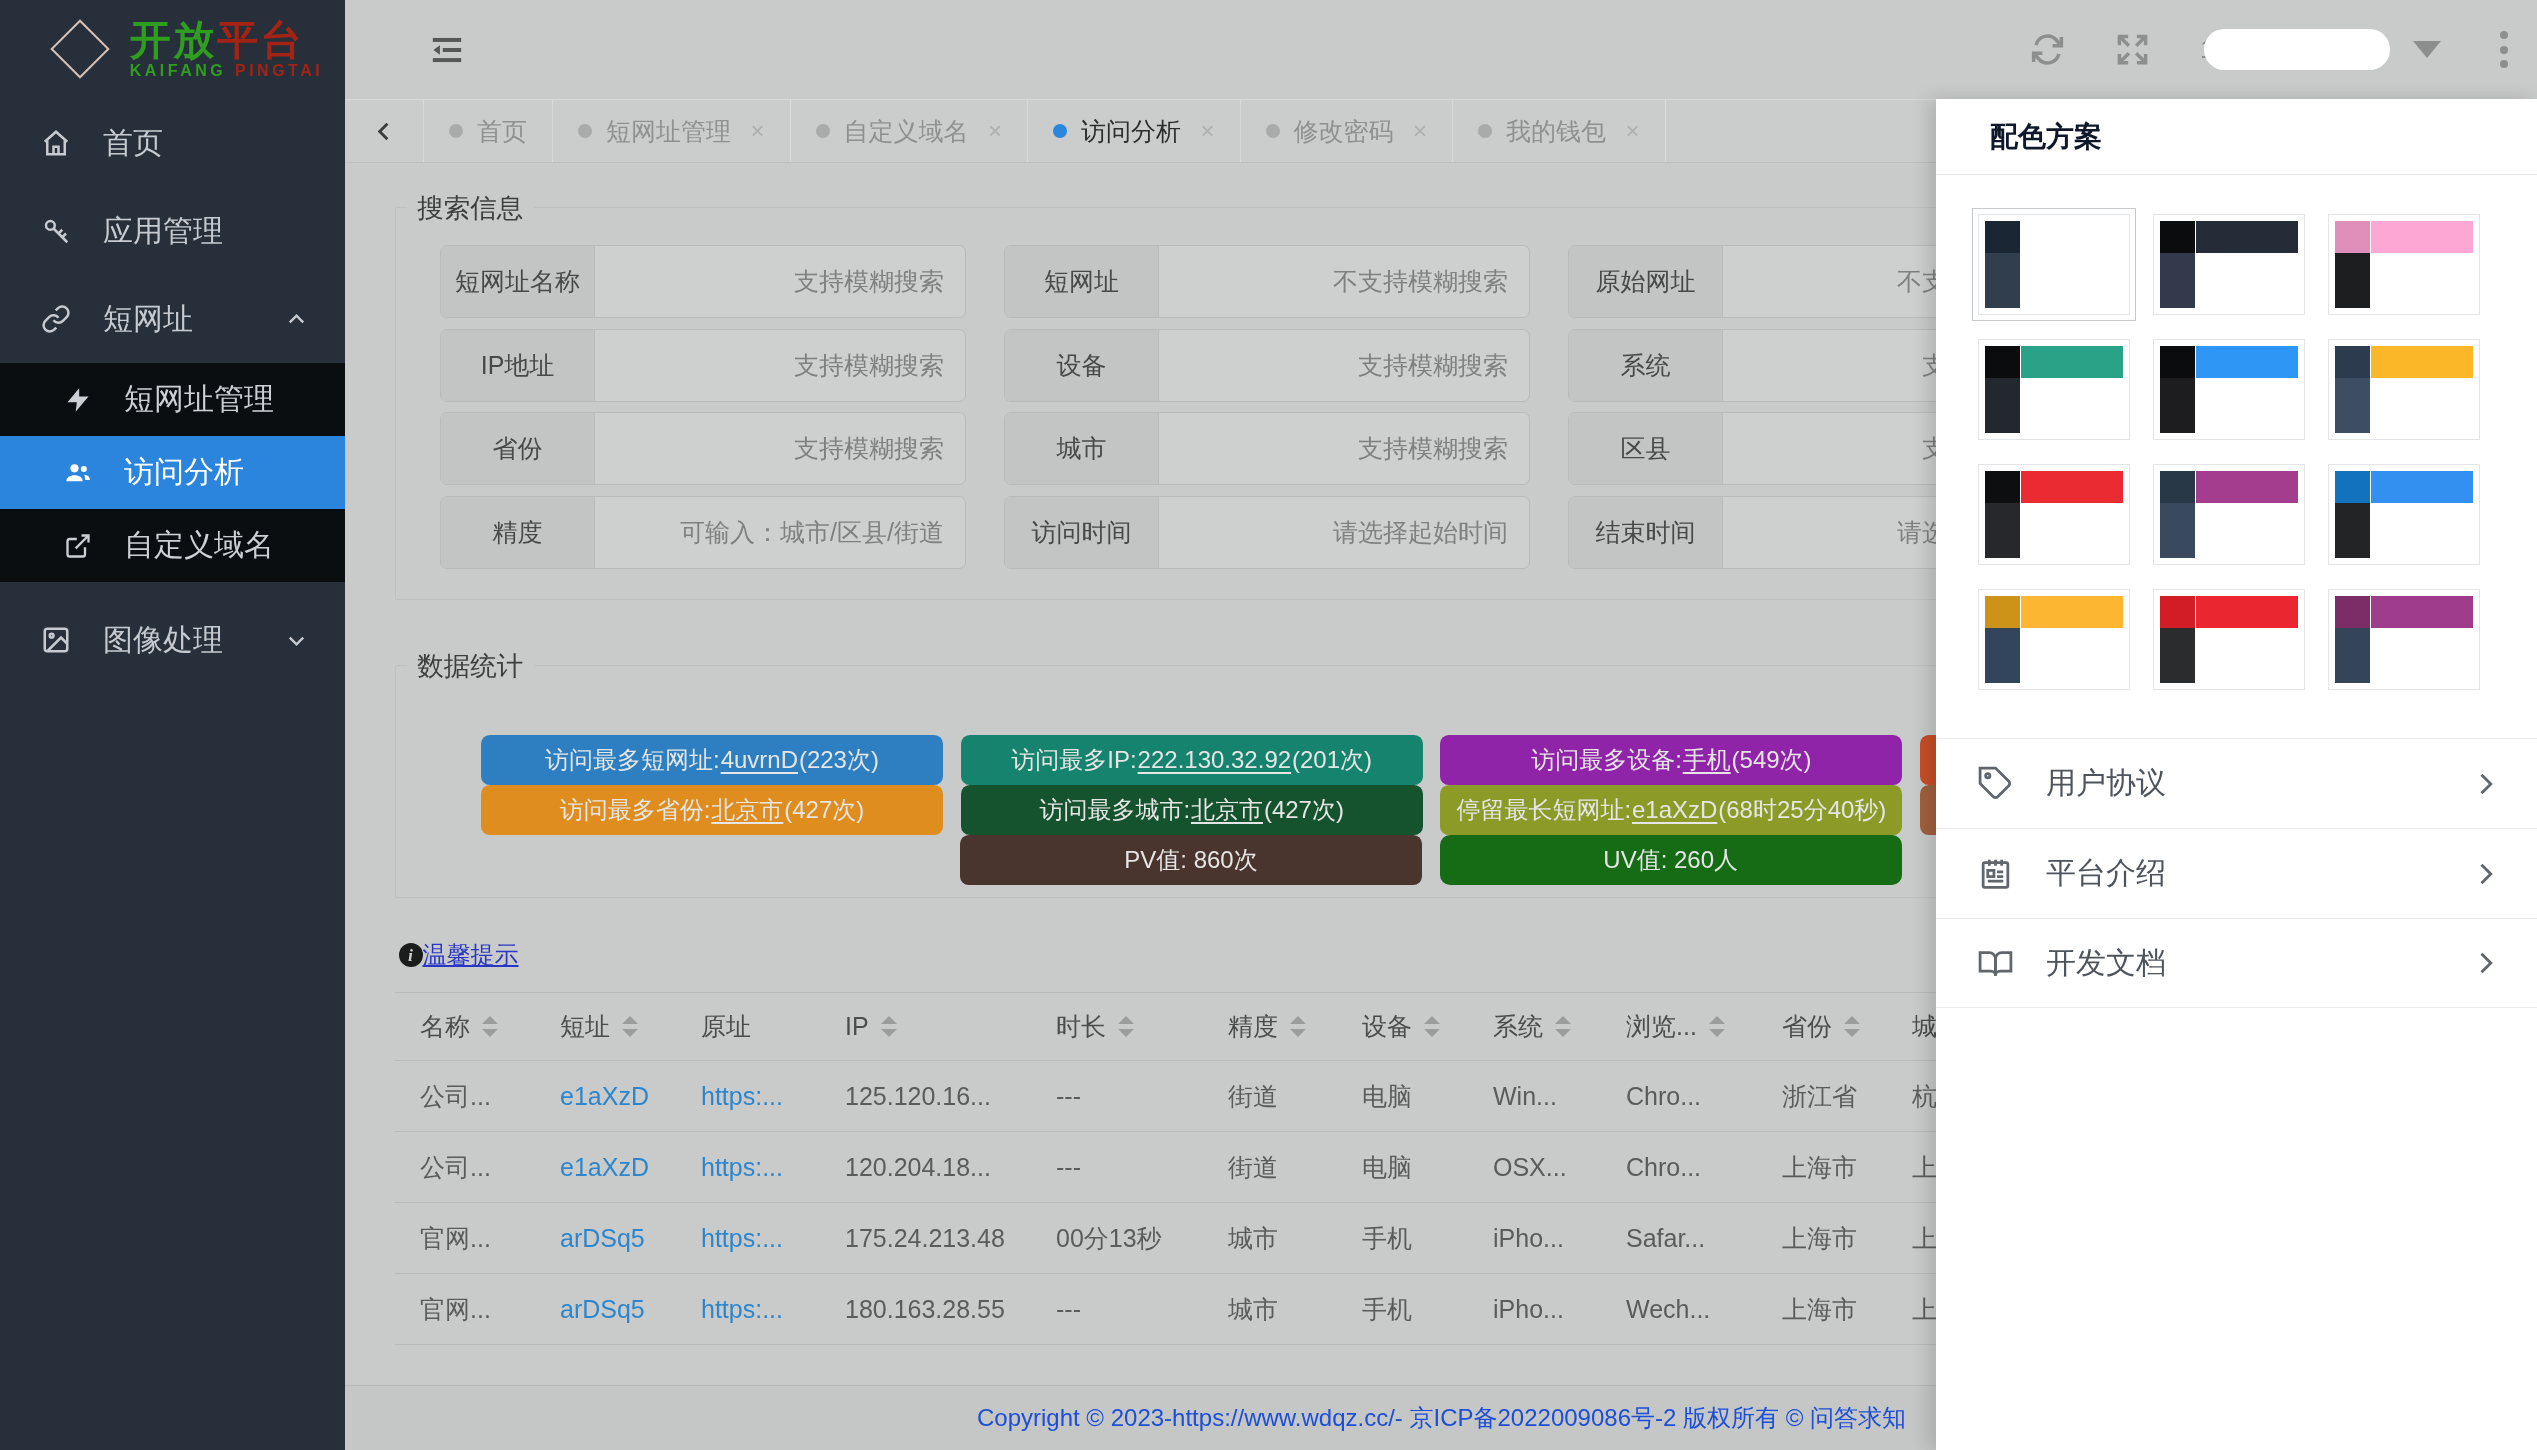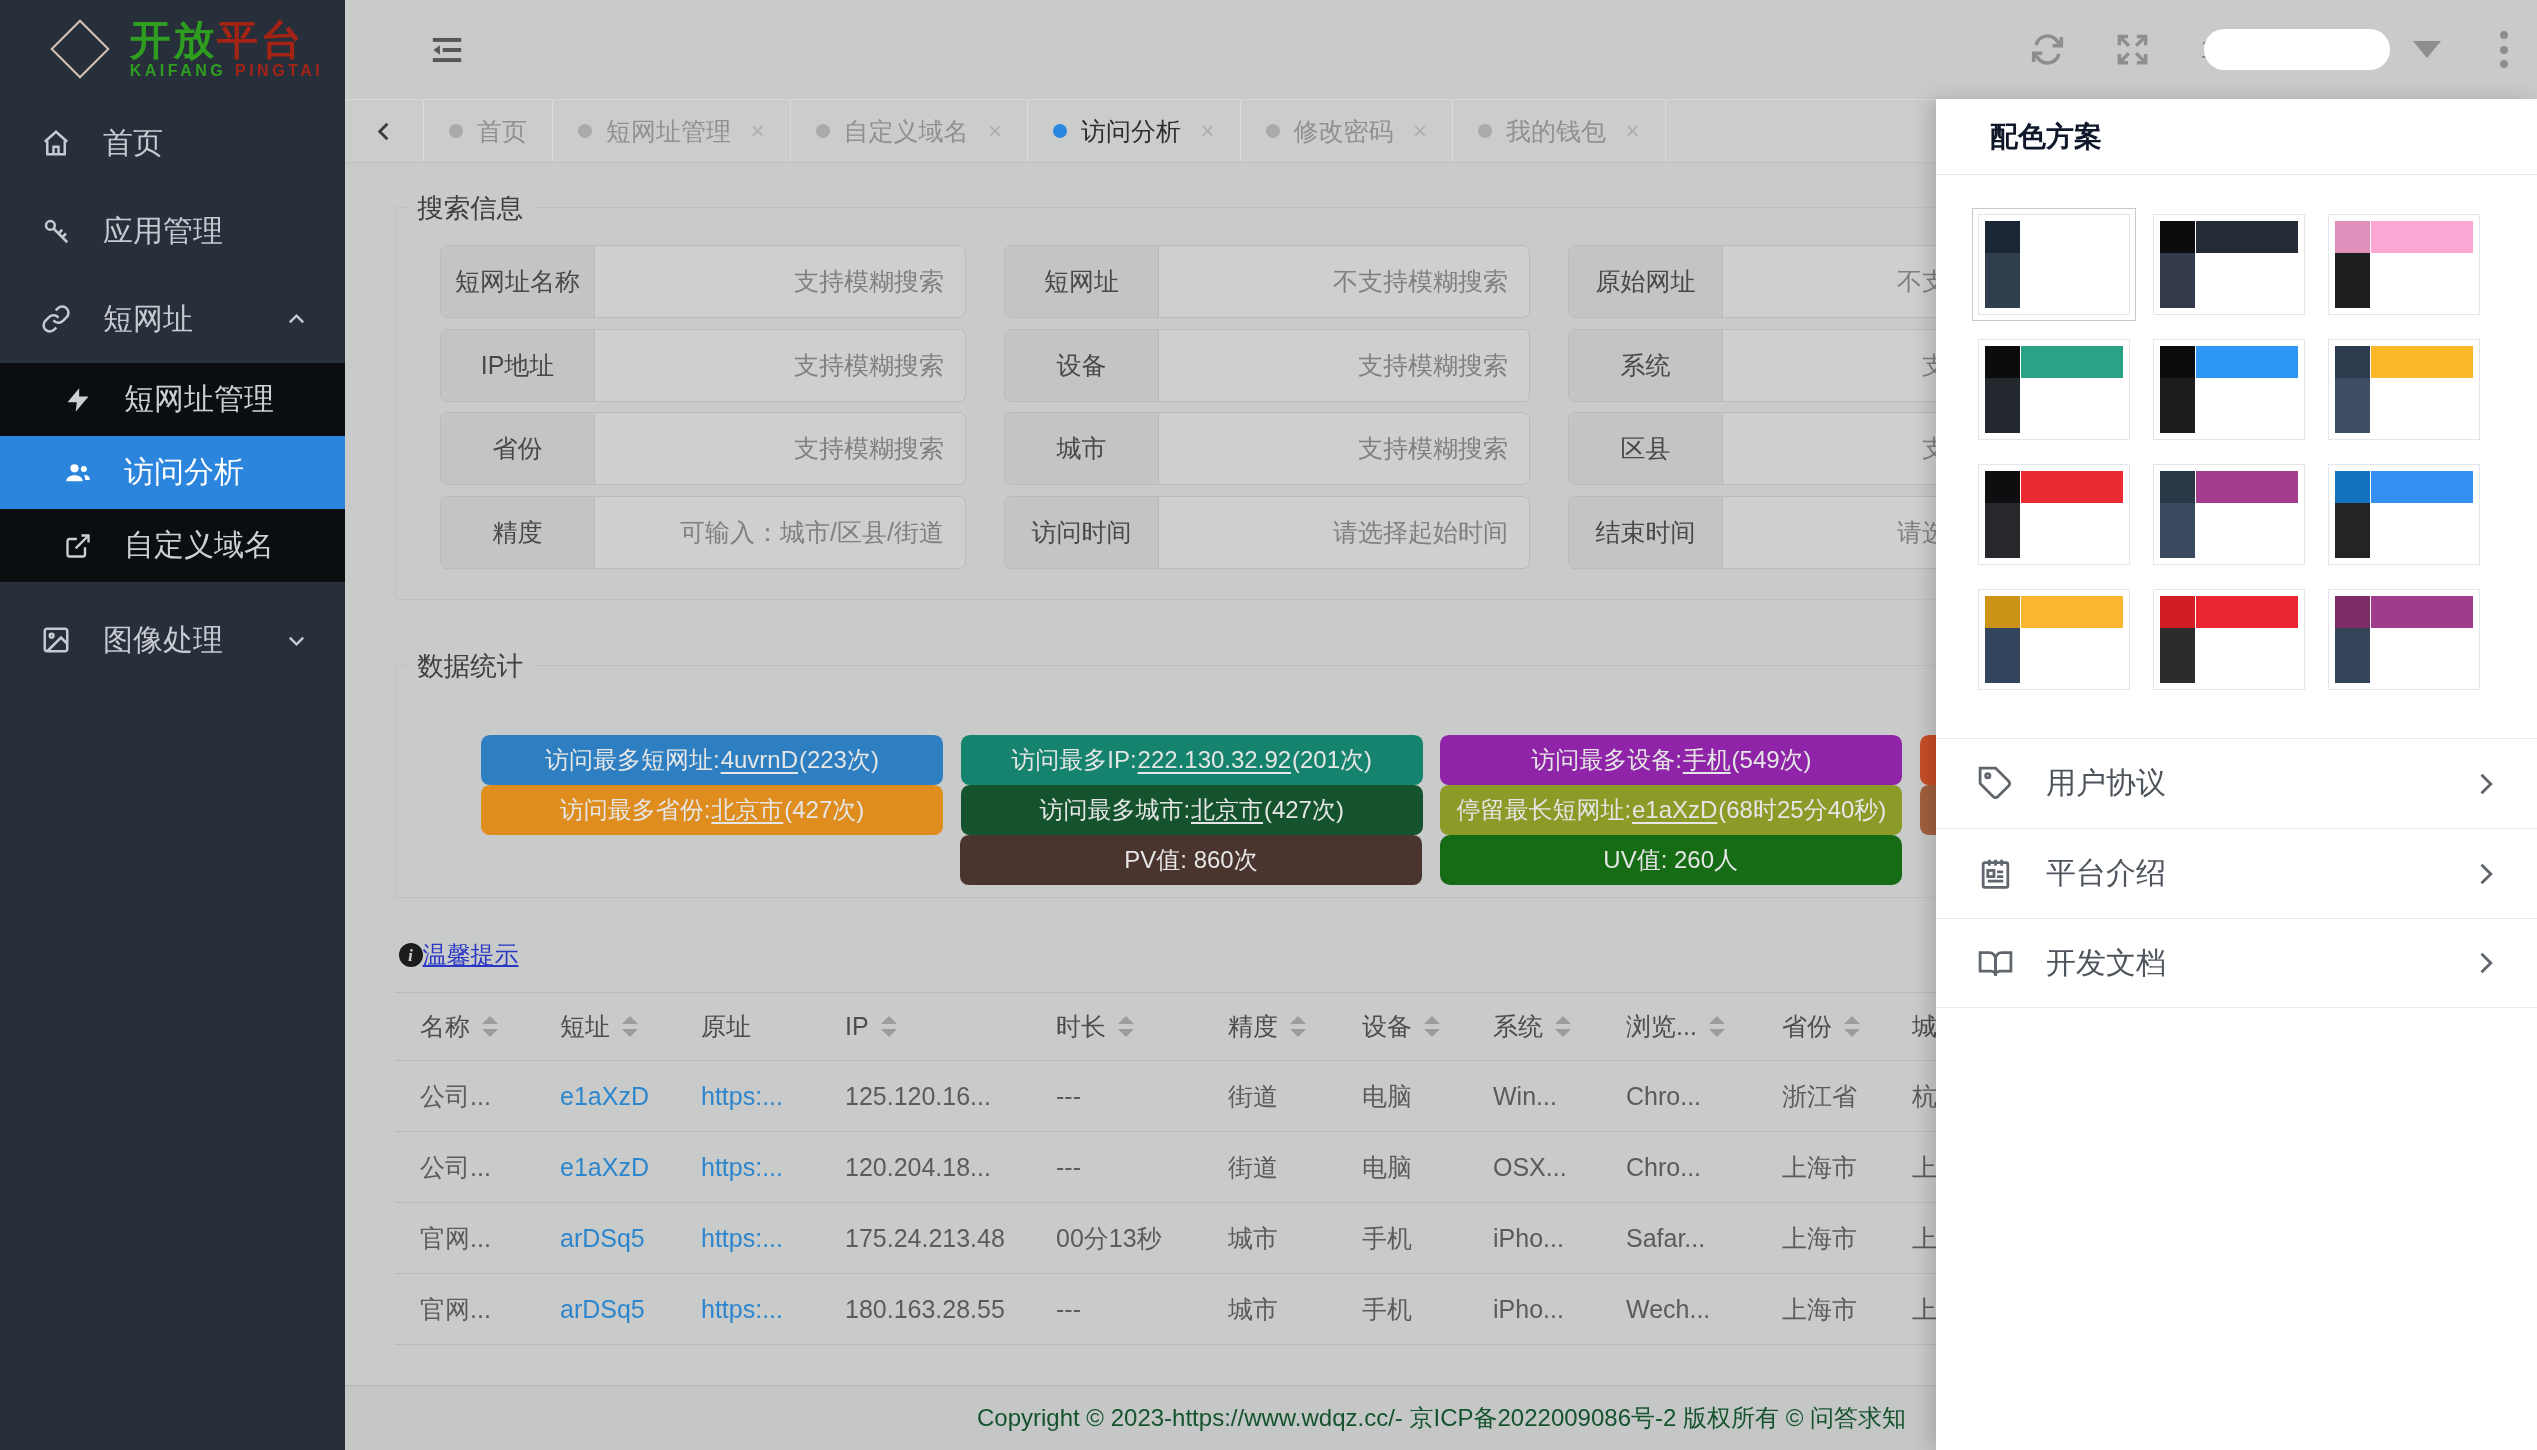--- a/index.html
+++ b/index.html
@@ -78,21 +78,21 @@
   .trow { display:flex; height:71px; align-items:center; border-bottom:0.9px solid #b9bbb8; color:#5a5c5b; }
   .td { padding-left:25px; white-space:nowrap; overflow:hidden; flex:none; display:flex; align-items:center; }
   .c0{width:140px}.c1{width:141px}.c2{width:144px}.c3{width:211px}.c4{width:172px}
   .c5{width:134px}.c6{width:131px}.c7{width:133px}.c8{width:156px}.c9{width:130px}.c10{width:292px}
   .cell-link { color:#2d86cd; cursor:pointer; }
   .sort { display:inline-flex; flex-direction:column; margin-left:12.4px; gap:4.4px; }
   .sort b { width:0; height:0; border-left:8px solid transparent; border-right:8px solid transparent; display:block; }
   .sort .up { border-bottom:8.8px solid #9b9d9c; }
   .sort .dn { border-top:8.8px solid #9b9d9c; }
 
-  .footer { position:absolute; left:0; right:0; bottom:0; height:65px; background:#c5c7c6; border-top:0.9px solid #b7b9b8; display:flex; align-items:center; justify-content:center; font-size:24px; color:#14532d; }
+  .footer { position:absolute; left:0; right:0; bottom:0; height:65px; background:#c5c7c6; border-top:0.9px solid #b7b9b8; display:flex; align-items:center; justify-content:center; font-size:24px; color:#1d4ed8; }
 
   
   .drawer { position:absolute; top:99px; right:0; bottom:0; width:602px; background:#ffffff; box-shadow:-7px 0 17.7px rgba(0,0,0,0.15); z-index:20; }
   .d-title { height:76px; line-height:76px; padding-left:54px; font-size:28px; color:#0f172a; border-bottom:0.9px solid #e4e6e8;font-weight:bold; }
   .swatches { padding:39px 0 0 42px; display:grid; grid-template-columns:repeat(3,152px); gap:24px 23px; }
   .swatch { width:152px; height:101px; border:0.9px solid #e3e5e8; position:relative; background:#fff; cursor:pointer; }
   .swatch.selected { outline:0.9px solid #c7cacd; outline-offset:5.3px; }
   .swatch .corner { position:absolute; left:6.2px; top:6.2px; width:35px; height:32px; }
   .swatch .hd { position:absolute; left:42px; top:6.2px; right:6.2px; height:32px; }
   .swatch .sb { position:absolute; left:6.2px; top:38px; width:35px; bottom:6.2px; }

